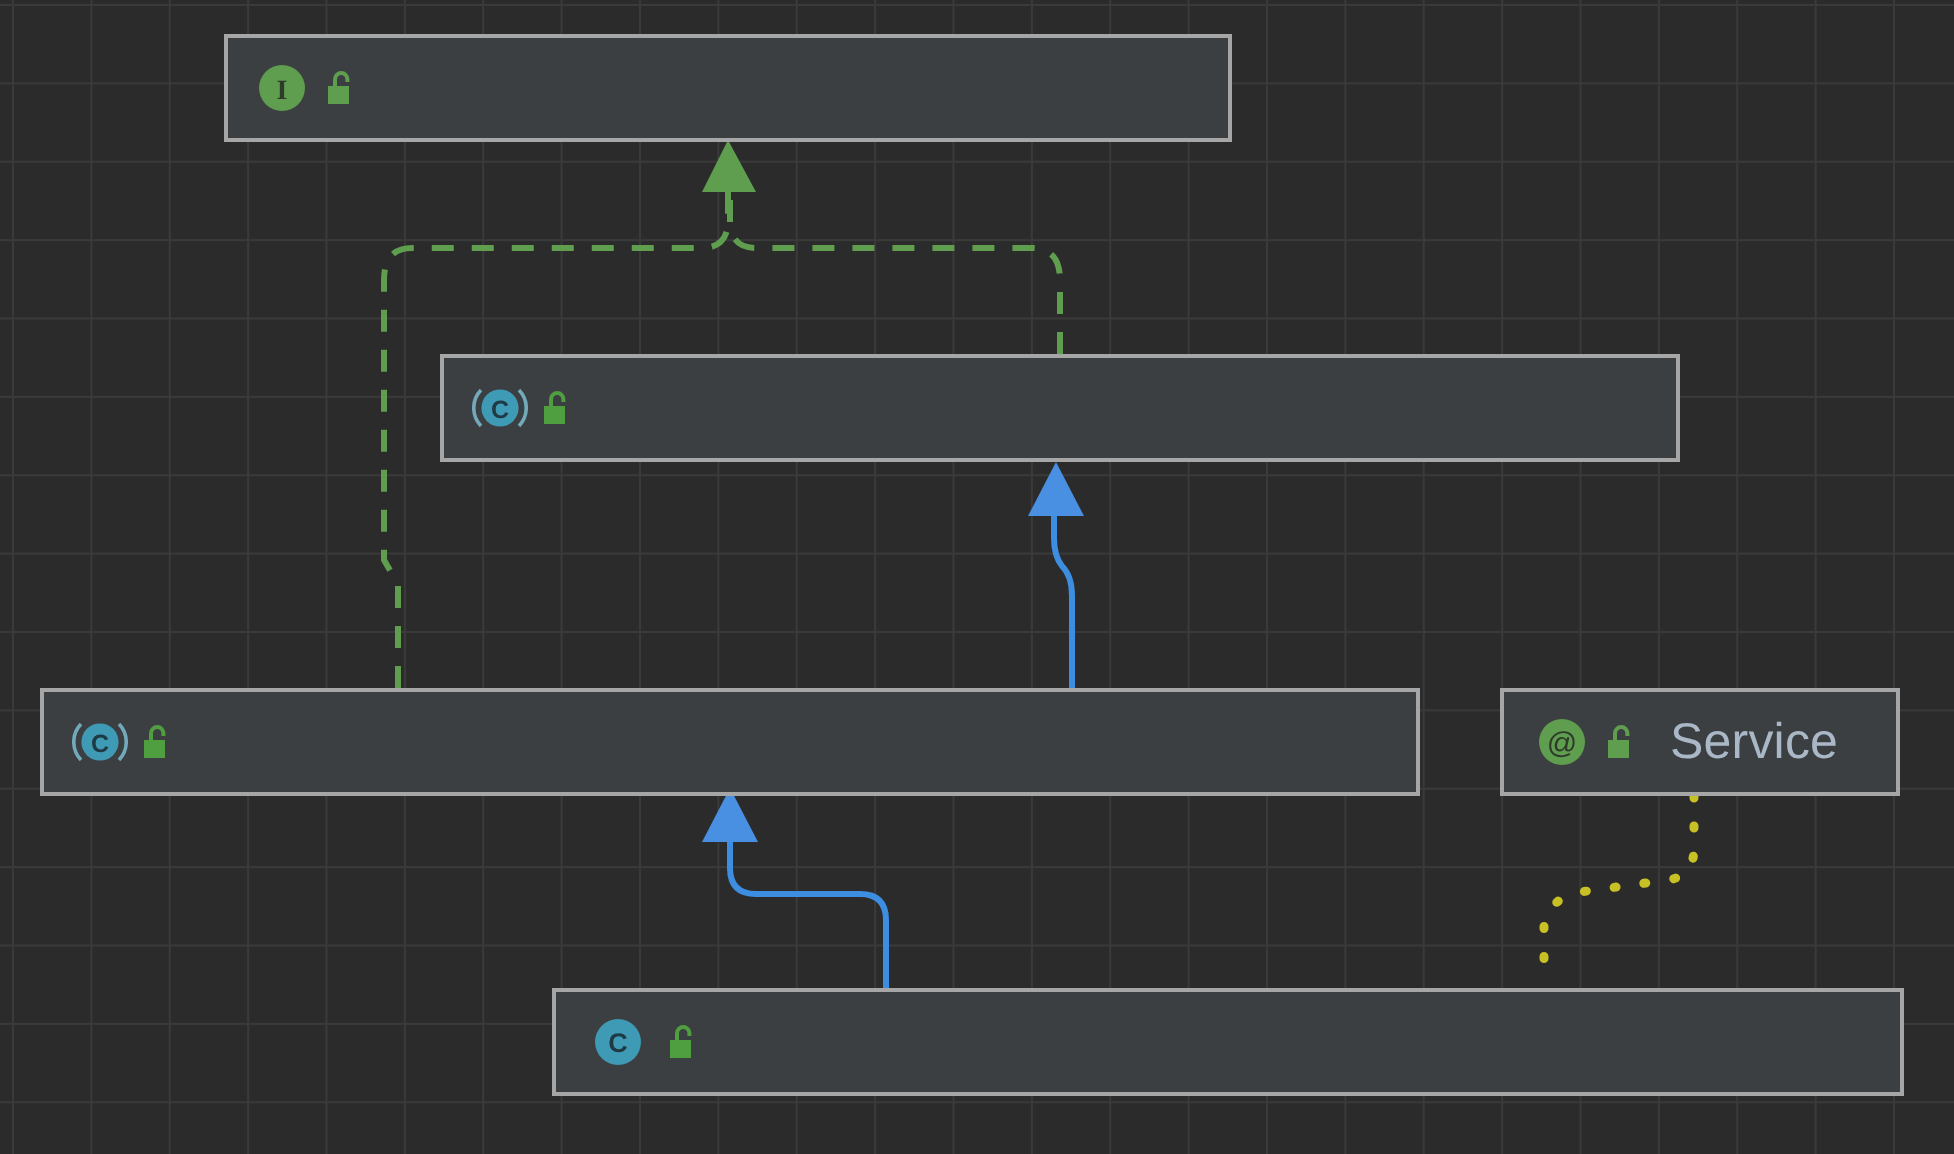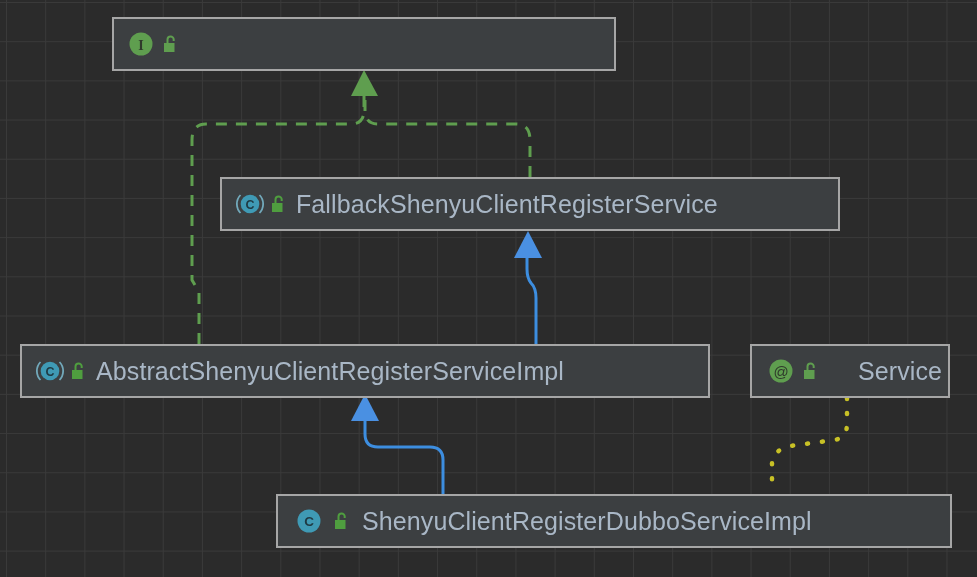--- a/index.html
+++ b/index.html
@@ -116,66 +116,63 @@
         <circle cx="14" cy="13" r="9.3" fill="#3f9ab5"></circle>
         <text x="14" y="18" text-anchor="middle" font-family="'Liberation Sans', sans-serif" font-size="12.5" font-weight="bold" fill="#1f3a44">C</text>
       </svg>
     </span>
     <span class="icon-lock">
       <svg width="17" height="19" viewBox="0 0 17 19">
         <path d="M5.5 8.5 L5.5 4.6 A3.1 3.1 0 0 1 11.7 4.6 L11.7 6.0" fill="none" stroke="#4f9e3f" stroke-width="2"></path>
         <rect x="2" y="8" width="10.5" height="9" fill="#4f9e3f"></rect>
       </svg>
     </span>
-    <span class="node-label">FallbackShenyuClientRegisterService</span>
   </div>
 
   <div class="node" style="left:20px; top:344px; width:690px; height:54px;">
     <span class="icon-kind">
       <svg width="28" height="26" viewBox="0 0 28 26">
         <path d="M4.5 4 A13 13 0 0 0 4.5 22" fill="none" stroke="#72a9bb" stroke-width="1.8"></path>
         <path d="M23.5 4 A13 13 0 0 1 23.5 22" fill="none" stroke="#72a9bb" stroke-width="1.8"></path>
         <circle cx="14" cy="13" r="9.3" fill="#3f9ab5"></circle>
         <text x="14" y="18" text-anchor="middle" font-family="'Liberation Sans', sans-serif" font-size="12.5" font-weight="bold" fill="#1f3a44">C</text>
       </svg>
     </span>
     <span class="icon-lock">
       <svg width="17" height="19" viewBox="0 0 17 19">
         <path d="M5.5 8.5 L5.5 4.6 A3.1 3.1 0 0 1 11.7 4.6 L11.7 6.0" fill="none" stroke="#4f9e3f" stroke-width="2"></path>
         <rect x="2" y="8" width="10.5" height="9" fill="#4f9e3f"></rect>
       </svg>
     </span>
-    <span class="node-label">AbstractShenyuClientRegisterServiceImpl</span>
   </div>
 
   <div class="node" style="left:750px; top:344px; width:200px; height:54px; padding-left:16px;">
     <span class="icon-kind">
       <svg width="26" height="26" viewBox="0 0 26 26">
         <circle cx="13" cy="13" r="11.5" fill="#5f9e4f"></circle>
         <text x="13" y="18.5" text-anchor="middle" font-family="'Liberation Sans', sans-serif" font-size="15" fill="#2f3a2b">@</text>
       </svg>
     </span>
     <span class="icon-lock">
       <svg width="17" height="19" viewBox="0 0 17 19">
         <path d="M5.5 8.5 L5.5 4.6 A3.1 3.1 0 0 1 11.7 4.6 L11.7 6.0" fill="none" stroke="#5f9e4f" stroke-width="2"></path>
         <rect x="2" y="8" width="10.5" height="9" fill="#5f9e4f"></rect>
       </svg>
     </span>
-    <span class="node-label" style="margin-left:30px;">Service</span>
+    <span class="node-label" style="margin-left:7px;">Service</span>
   </div>
 
   <div class="node" style="left:276px; top:494px; width:676px; height:54px; padding-left:18px; gap:12px;">
     <span class="icon-kind">
       <svg width="26" height="26" viewBox="0 0 26 26">
         <circle cx="13" cy="13" r="11.5" fill="#3f9ab5"></circle>
         <text x="13" y="18" text-anchor="middle" font-family="'Liberation Sans', sans-serif" font-size="13.5" font-weight="bold" fill="#1f3a44">C</text>
       </svg>
     </span>
     <span class="icon-lock">
       <svg width="17" height="19" viewBox="0 0 17 19">
         <path d="M5.5 8.5 L5.5 4.6 A3.1 3.1 0 0 1 11.7 4.6 L11.7 6.0" fill="none" stroke="#4f9e3f" stroke-width="2"></path>
         <rect x="2" y="8" width="10.5" height="9" fill="#4f9e3f"></rect>
       </svg>
     </span>
-    <span class="node-label">ShenyuClientRegisterDubboServiceImpl</span>
   </div>
 
 </div>
 
 </body></html>

